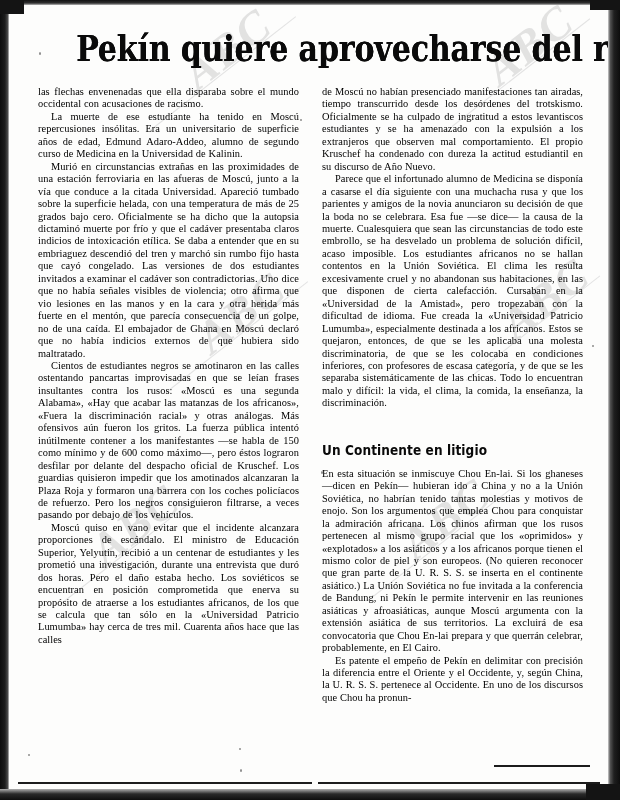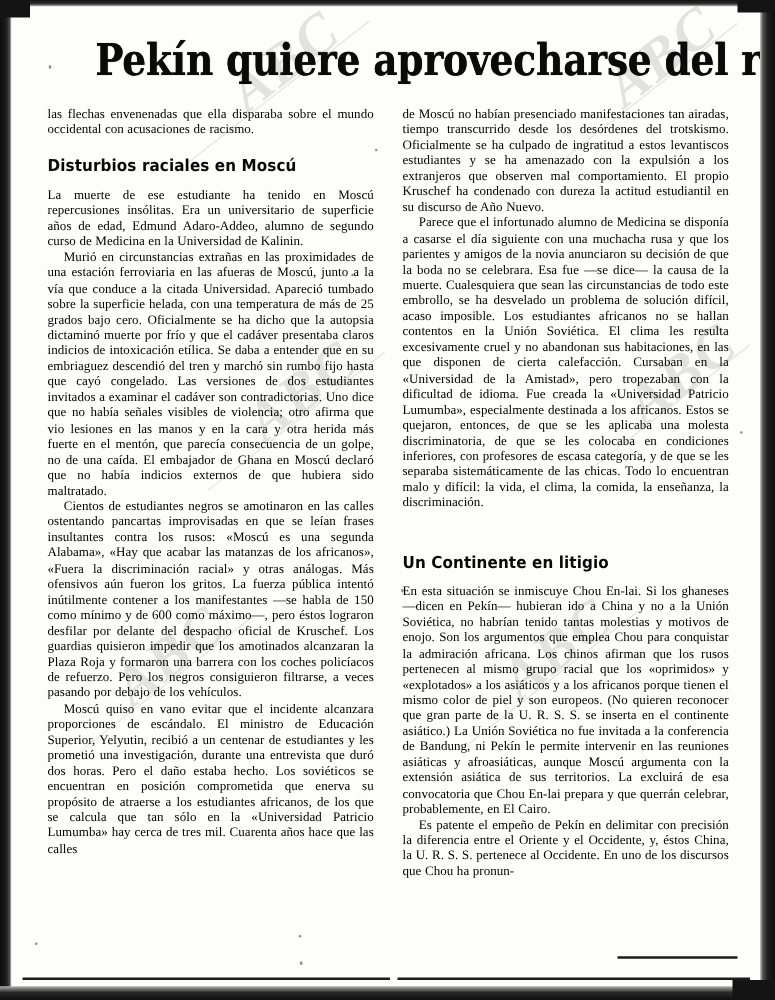--- a/index.html
+++ b/index.html
@@ -180,41 +180,38 @@
   <div class="content">
 
     <h1 class="headline">Pekín quiere aprovecharse del racismo ruso</h1>
 
     <div class="cols">
 
       <div class="col">
 
         <p class="body lead">las flechas envenenadas que ella disparaba sobre el mundo occidental con acusaciones de racismo.</p>
 
-        <div class="subhead-block">
-          <h2 class="subhead">Disturbios raciales en Moscú</h2>
-        </div>
 
         <p class="body lead">La muerte de ese estudiante ha tenido en Moscú repercusiones insólitas. Era un universitario de superficie años de edad, Edmund Adaro-Addeo, alumno de segundo curso de Medicina en la Universidad de Kalinin.</p>
         <p class="body">Murió en circunstancias extrañas en las proximidades de una estación ferroviaria en las afueras de Moscú, junto a la vía que conduce a la citada Universidad. Apareció tumbado sobre la superficie helada, con una temperatura de más de 25 grados bajo cero. Oficialmente se ha dicho que la autopsia dictaminó muerte por frío y que el cadáver presentaba claros indicios de intoxicación etílica. Se daba a entender que en su embriaguez descendió del tren y marchó sin rumbo fijo hasta que cayó congelado. Las versiones de dos estudiantes invitados a examinar el cadáver son contradictorias. Uno dice que no había señales visibles de violencia; otro afirma que vio lesiones en las manos y en la cara y otra herida más fuerte en el mentón, que parecía consecuencia de un golpe, no de una caída. El embajador de Ghana en Moscú declaró que no había indicios externos de que hubiera sido maltratado.</p>
         <p class="body">Cientos de estudiantes negros se amotinaron en las calles ostentando pancartas improvisadas en que se leían frases insultantes contra los rusos: «Moscú es una segunda Alabama», «Hay que acabar las matanzas de los africanos», «Fuera la discriminación racial» y otras análogas. Más ofensivos aún fueron los gritos. La fuerza pública intentó inútilmente contener a los manifestantes —se habla de 150 como mínimo y de 600 como máximo—, pero éstos lograron desfilar por delante del despacho oficial de Kruschef. Los guardias quisieron impedir que los amotinados alcanzaran la Plaza Roja y formaron una barrera con los coches policíacos de refuerzo. Pero los negros consiguieron filtrarse, a veces pasando por debajo de los vehículos.</p>
         <p class="body">Moscú quiso en vano evitar que el incidente alcanzara proporciones de escándalo. El ministro de Educación Superior, Yelyutin, recibió a un centenar de estudiantes y les prometió una investigación, durante una entrevista que duró dos horas. Pero el daño estaba hecho. Los soviéticos se encuentran en posición comprometida que enerva su propósito de atraerse a los estudiantes africanos, de los que se calcula que tan sólo en la «Universidad Patricio Lumumba» hay cerca de tres mil. Cuarenta años hace que las calles</p>
       </div>
 
       <div class="col">
 
         <p class="body lead">de Moscú no habían presenciado manifestaciones tan airadas, tiempo transcurrido desde los desórdenes del trotskismo. Oficialmente se ha culpado de ingratitud a estos levantiscos estudiantes y se ha amenazado con la expulsión a los extranjeros que observen mal comportamiento. El propio Kruschef ha condenado con dureza la actitud estudiantil en su discurso de Año Nuevo.</p>
         <p class="body">Parece que el infortunado alumno de Medicina se disponía a casarse el día siguiente con una muchacha rusa y que los parientes y amigos de la novia anunciaron su decisión de que la boda no se celebrara. Esa fue —se dice— la causa de la muerte. Cualesquiera que sean las circunstancias de todo este embrollo, se ha desvelado un problema de solución difícil, acaso imposible. Los estudiantes africanos no se hallan contentos en la Unión Soviética. El clima les resulta excesivamente cruel y no abandonan sus habitaciones, en las que disponen de cierta calefacción. Cursaban en la «Universidad de la Amistad», pero tropezaban con la dificultad de idioma. Fue creada la «Universidad Patricio Lumumba», especialmente destinada a los africanos. Estos se quejaron, entonces, de que se les aplicaba una molesta discriminatoria, de que se les colocaba en condiciones inferiores, con profesores de escasa categoría, y de que se les separaba sistemáticamente de las chicas. Todo lo encuentran malo y difícil: la vida, el clima, la comida, la enseñanza, la discriminación.</p>
 
         <div class="subhead-block tight">
           <h2 class="subhead">Un Continente en litigio</h2>
         </div>
 
         <p class="body lead">En esta situación se inmiscuye Chou En-lai. Si los ghaneses —dicen en Pekín— hubieran ido a China y no a la Unión Soviética, no habrían tenido tantas molestias y motivos de enojo. Son los argumentos que emplea Chou para conquistar la admiración africana. Los chinos afirman que los rusos pertenecen al mismo grupo racial que los «oprimidos» y «explotados» a los asiáticos y a los africanos porque tienen el mismo color de piel y son europeos. (No quieren reconocer que gran parte de la U. R. S. S. se inserta en el continente asiático.) La Unión Soviética no fue invitada a la conferencia de Bandung, ni Pekín le permite intervenir en las reuniones asiáticas y afroasiáticas, aunque Moscú argumenta con la extensión asiática de sus territorios. La excluirá de esa convocatoria que Chou En-lai prepara y que querrán celebrar, probablemente, en El Cairo.</p>
-        <p class="body">Es patente el empeño de Pekín en delimitar con precisión la diferencia entre el Oriente y el Occidente, y, éstos China, la U. R. S. S. pertenece al Occidente. En uno de los discursos que Chou ha pronun-</p>
+        <p class="body">Es patente el empeño de Pekín en delimitar con precisión la diferencia entre el Oriente y el Occidente, y, según China, la U. R. S. S. pertenece al Occidente. En uno de los discursos que Chou ha pronun-</p>
       </div>
 
     </div>
   </div>
 
   <div class="bottom-rule" style="left:18px; top:782px; width:294px;"></div>
   <div class="bottom-rule" style="left:318px; top:782px; width:282px;"></div>
   <div class="bottom-rule" style="left:494px; top:765px; width:96px;"></div>
 
   <div class="speck" style="left:28px; top:754px; width:2px; height:2px;"></div>

